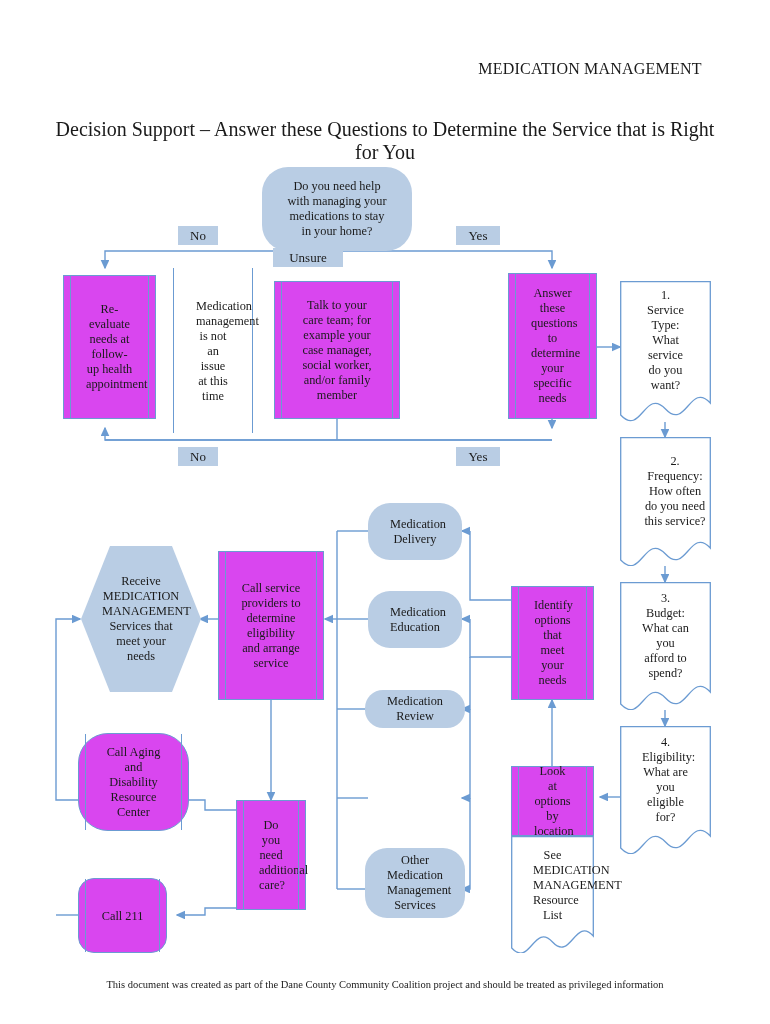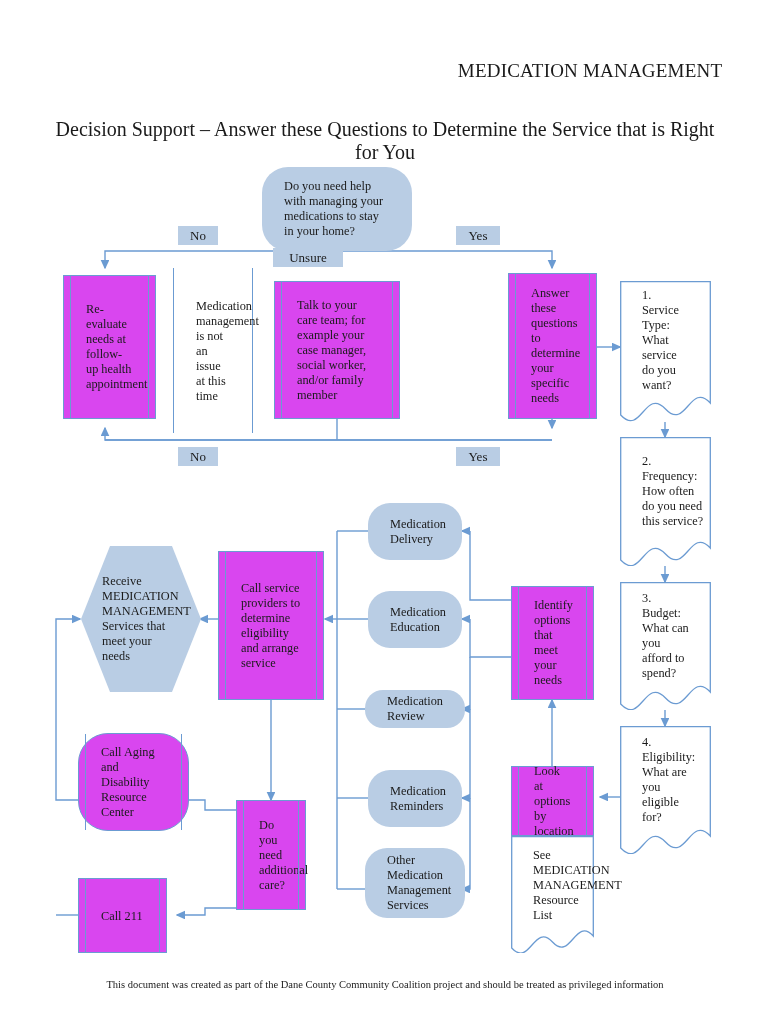--- a/index.html
+++ b/index.html
@@ -5,21 +5,21 @@
   html,body{margin:0;padding:0;background:#fff;}
   body{width:770px;height:1024px;position:relative;overflow:hidden;
        font-family:"Liberation Serif","DejaVu Serif",serif;color:#1a1a1a;}
 
   #stage{position:absolute;left:0;top:0;width:770px;height:1024px;}
 
   .txt{position:absolute;text-align:center;line-height:1.18;}
 
   
   .doc-title{position:absolute;left:430px;top:60px;width:320px;text-align:center;
-             font-size:19px;letter-spacing:.2px;}
+             font-size:16px;letter-spacing:.2px;}
   .doc-sub{position:absolute;left:55px;top:118px;width:660px;text-align:center;font-size:20px;}
   .doc-foot{position:absolute;left:30px;top:979px;width:710px;text-align:center;font-size:10.5px;}
 
   
   .shape{position:absolute;box-sizing:border-box;}
 
   
   .proc{border:1px solid #6b9bd2;background:#d946ef;}
   .proc::before,.proc::after{content:"";position:absolute;top:0;bottom:0;width:0;
       border-left:1px solid #6b9bd2;}
@@ -31,21 +31,21 @@
 
   
   .pill{background:#b9cde4;border-radius:22px;}
   .pill.soft{border-radius:26px;}
 
   
   .chip{background:#b9cde4;font-size:13px;padding:2px 6px;text-align:center;}
 
   
   .inner{position:absolute;left:0;right:0;top:50%;transform:translateY(-50%);
-         text-align:left;font-size:13px;line-height:1.22;padding:0 22px;box-sizing:border-box;}
+         text-align:center;font-size:13px;line-height:1.22;padding:0 22px;box-sizing:border-box;}
   .inner.sm{font-size:12.3px;}
 
   
   .docshape{position:absolute;}
   .docshape svg{position:absolute;left:0;top:0;}
   .docshape .inner{top:42%;}
 
   
   .hex{position:absolute;}
   .hex svg{position:absolute;left:0;top:0;}
@@ -195,23 +195,20 @@
   </div>
 
   <div class="shape pill" style="left:368px;top:591px;width:94px;height:57px;">
     <div class="inner sm">Medication Education</div>
   </div>
 
   <div class="shape pill" style="left:365px;top:690px;width:100px;height:38px;border-radius:18px;">
     <div class="inner sm">Medication Review</div>
   </div>
 
-  <div class="shape pill" style="left:368px;top:770px;width:94px;height:57px;">
-    <div class="inner sm">Medication Reminders</div>
-  </div>
 
   <div class="shape pill" style="left:365px;top:848px;width:100px;height:70px;">
     <div class="inner sm">Other Medication Management Services</div>
   </div>
 
   <div class="shape proc" style="left:218px;top:551px;width:106px;height:149px;">
     <div class="inner sm">Call service providers to determine eligibility and arrange service</div>
   </div>
 
   <div class="hex" style="left:80px;top:545px;width:122px;height:148px;">
@@ -222,17 +219,17 @@
   </div>
 
   <div class="shape proc" style="left:236px;top:800px;width:70px;height:110px;">
     <div class="inner sm">Do you need additional care?</div>
   </div>
 
   <div class="shape proc" style="left:78px;top:733px;width:111px;height:98px;border-radius:30px;">
     <div class="inner sm">Call Aging and Disability Resource Center</div>
   </div>
 
-  <div class="shape proc" style="left:78px;top:878px;width:89px;height:75px;">
+  <div class="shape proc" style="left:78px;top:878px;width:89px;height:75px;border-radius:16px;">
     <div class="inner sm">Call 211</div>
   </div>
 
 </div>
 
 </body></html>

